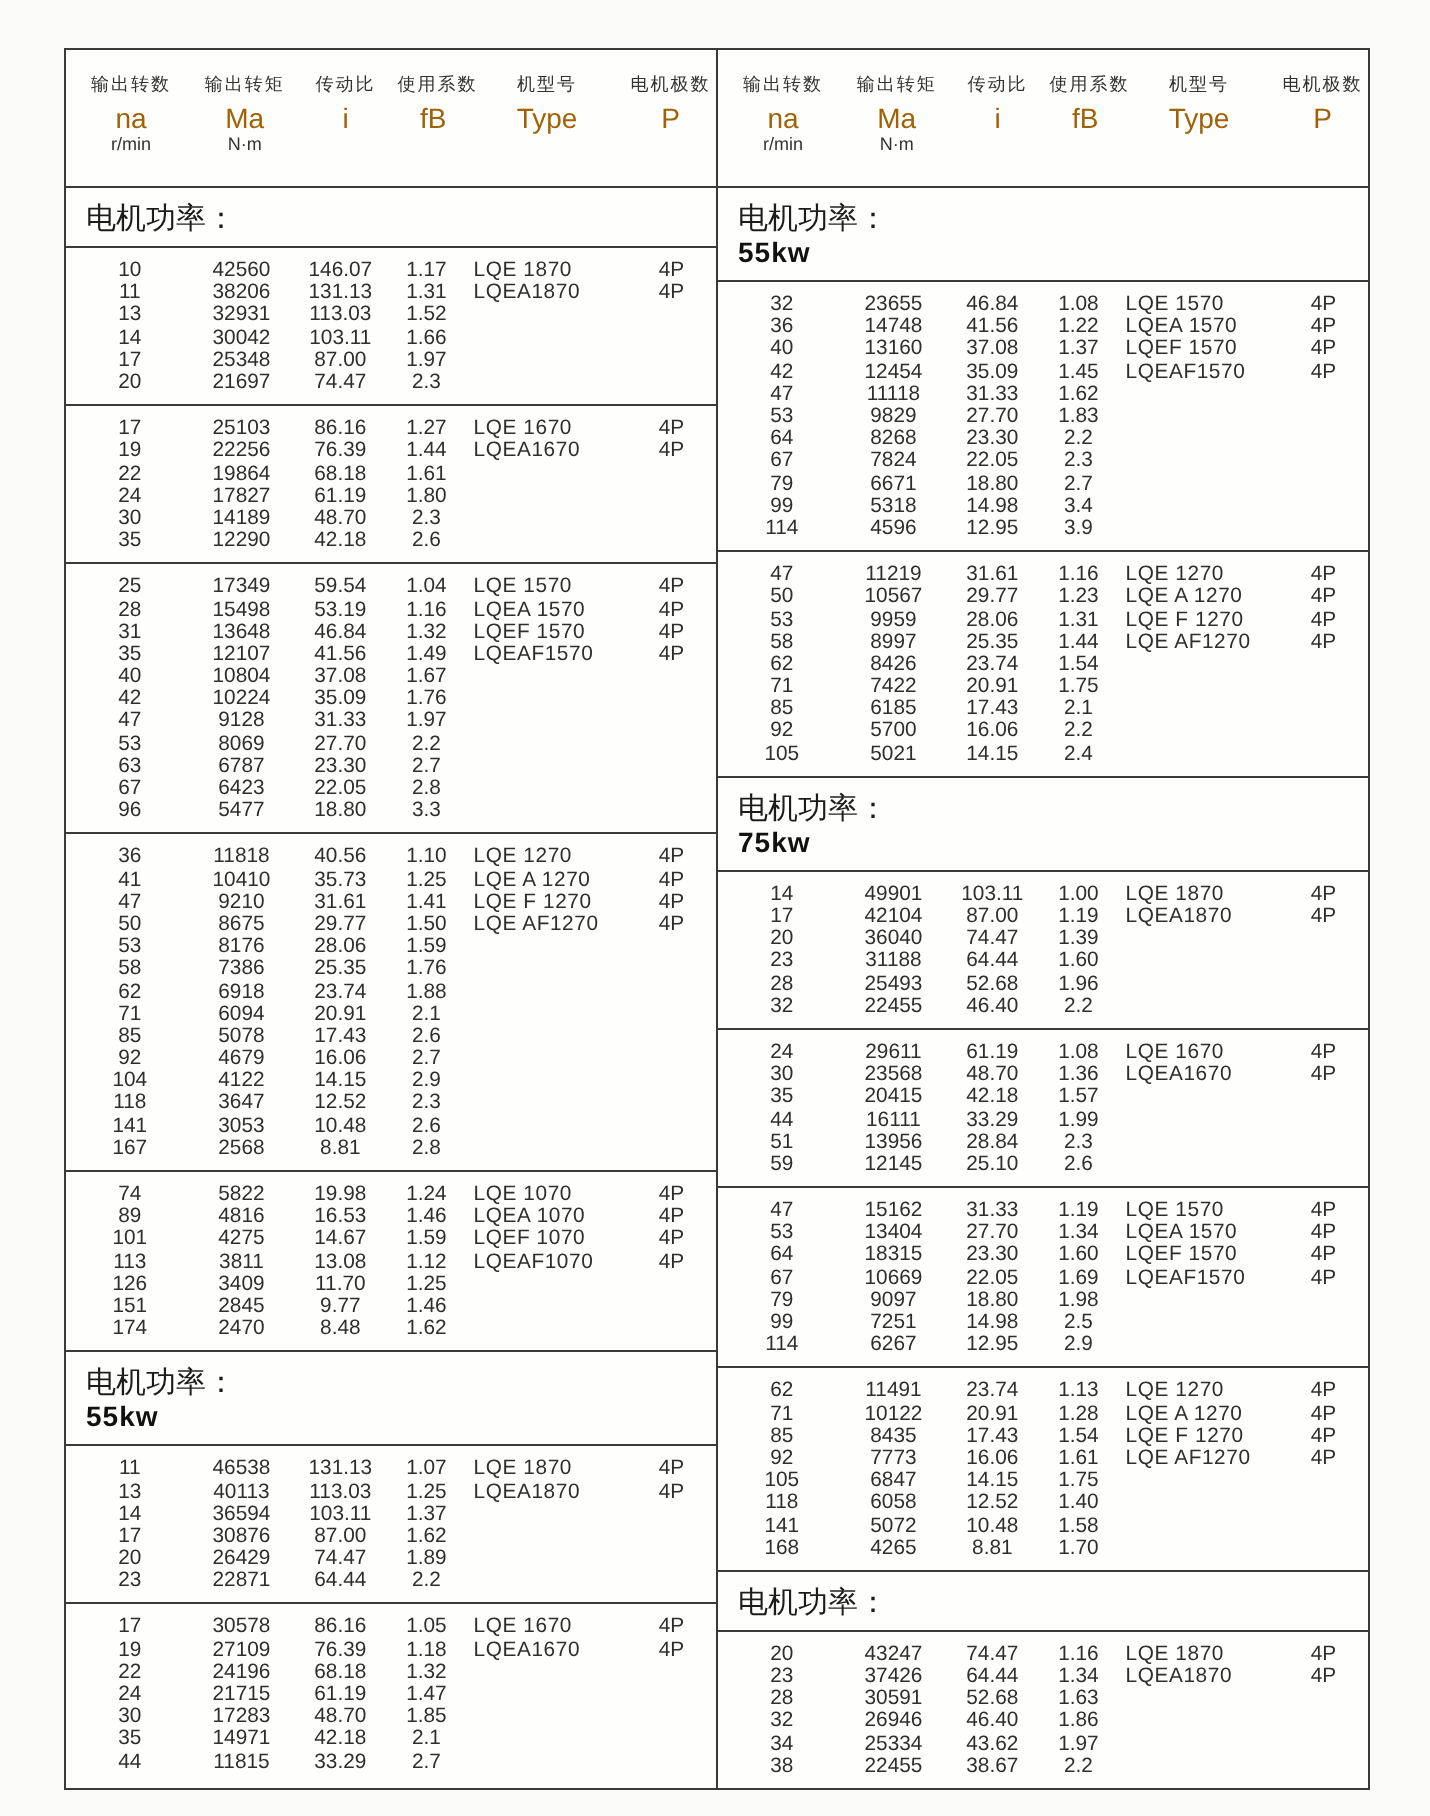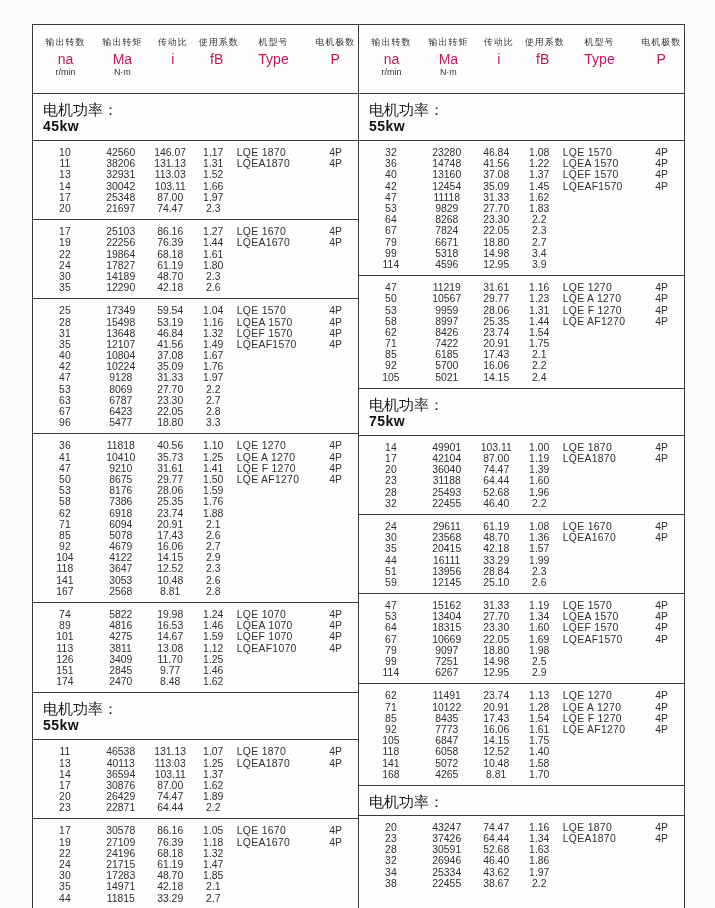--- a/index.html
+++ b/index.html
@@ -16,21 +16,21 @@
     border:1px solid #3a3a3a;background:#fefefc;
     display:flex;align-items:stretch;
   }
   .col{flex:1 1 50%;display:flex;flex-direction:column;min-width:0;}
   .col + .col{border-left:1px solid #3a3a3a;}
 
   
   .hdr{display:flex;border-bottom:1px solid #3a3a3a;padding:11px 0 9px;min-height:48px;}
   .hcell{text-align:center;white-space:nowrap;overflow:visible;}
   .cn{font-size:9px;letter-spacing:1px;color:#333;}
-  .sym{font-size:14px;margin-top:2px;color:#be185d;}
+  .sym{font-size:14px;margin-top:2px;color:#a16207;}
   .unit{font-size:9px;margin-top:0;color:#333;}
 
   
   .section{
     border-bottom:1px solid #3a3a3a;
     padding:7px 10px 5px;line-height:17px;
   }
   .slabel{font-size:15px;color:#1c1c1c;}
   .spower{font-size:14px;font-weight:bold;color:#111;letter-spacing:0.5px;}
 
@@ -79,21 +79,20 @@
             <div class="cn">机型号</div>
             <div class="sym">Type</div>
           </div>
           <div class="hcell w5">
             <div class="cn">电机极数</div>
             <div class="sym">P</div>
           </div>
         </div>
         <div class="section">
           <div class="slabel">电机功率：</div>
-          <div class="spower">45kw</div>
         </div>
         <div class="block">
           <div class="row">
             <div class="cell n w0">10</div>
             <div class="cell n w1">42560</div>
             <div class="cell n w2">146.07</div>
             <div class="cell n w3">1.17</div>
             <div class="cell t w4">LQE 1870</div>
             <div class="cell n w5">4P</div>
           </div>
@@ -592,21 +591,21 @@
             <div class="sym">P</div>
           </div>
         </div>
         <div class="section">
           <div class="slabel">电机功率：</div>
           <div class="spower">55kw</div>
         </div>
         <div class="block">
           <div class="row">
             <div class="cell n w0">32</div>
-            <div class="cell n w1">23280</div>
+            <div class="cell n w1">23655</div>
             <div class="cell n w2">46.84</div>
             <div class="cell n w3">1.08</div>
             <div class="cell t w4">LQE 1570</div>
             <div class="cell n w5">4P</div>
           </div>
           <div class="row">
             <div class="cell n w0">36</div>
             <div class="cell n w1">14748</div>
             <div class="cell n w2">41.56</div>
             <div class="cell n w3">1.22</div>

